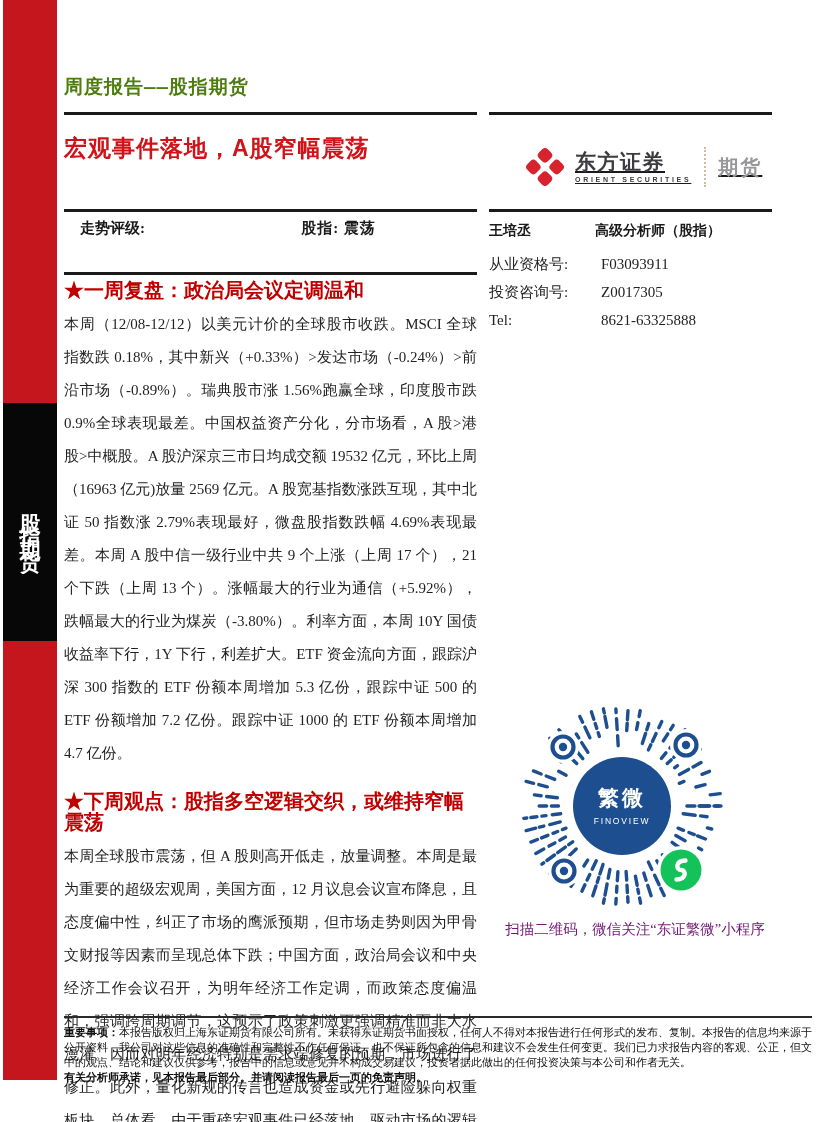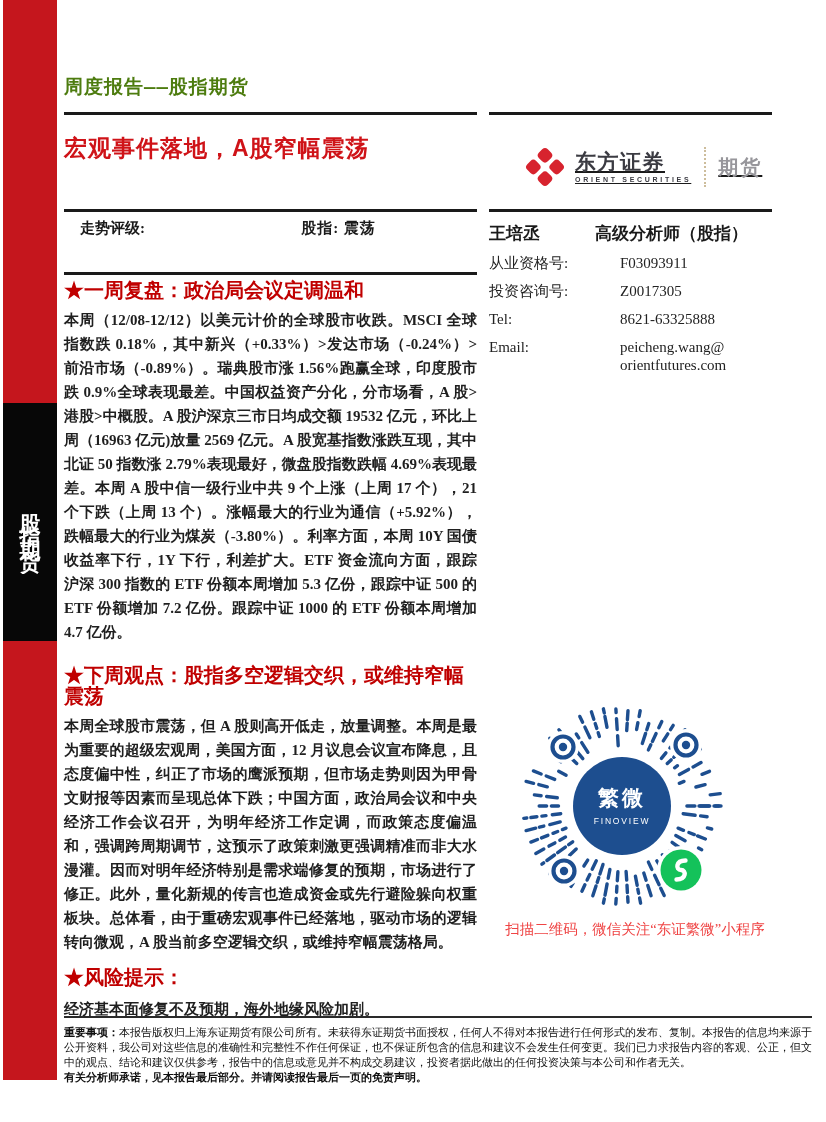--- a/index.html
+++ b/index.html
@@ -45,35 +45,35 @@
   .meta{position:absolute;left:64px;top:215px;width:413px;}
   .meta-row{display:flex;height:27px;align-items:center;font-weight:bold;font-size:15px;}
   .meta-label{padding-left:16px;width:120px;}
   .meta-value{flex:1;text-align:center;letter-spacing:1px;font-family:Liberation Serif, serif;}
 
   
   .sections{position:absolute;left:64px;top:280px;width:413px;}
   .sec-h{font-size:20px;font-weight:bold;margin:0;line-height:21px;}
   .sec-h.h2{margin-top:21px;}
   .sec-h.h3{margin-top:13px;}
-  .sec-p{font-size:15px;line-height:24px;text-align:justify;margin:7px 0 0 0;color:#1f1f1f;font-weight:bold;}
+  .sec-p{font-size:15px;line-height:33px;text-align:justify;margin:7px 0 0 0;color:#1f1f1f;}
   .sec-p.last{margin-top:9px;}
 
   
   .analyst{position:absolute;left:489px;top:222px;width:292px;font-size:15px;}
-  .a-name-row{display:flex;font-weight:bold;font-size:17px;margin-bottom:9px;}
+  .a-name-row{display:flex;font-weight:bold;font-size:14px;margin-bottom:15px;}
   .a-name{width:106px;}
-  .a-row{display:flex;margin-bottom:10px;line-height:18px;gap:19px;}
+  .a-row{display:flex;margin-bottom:10px;line-height:18px;}
   .a-label{width:112px;color:#222;}
   .a-value{flex:1;white-space:pre-line;color:#222;}
 
   
   .qr-wrap{position:absolute;left:519px;top:703px;width:206px;height:206px;}
   .qr-caption{position:absolute;left:477px;top:920px;width:316px;text-align:center;
-              font-size:14.5px;color:#ef4444;}
+              font-size:14.5px;color:#701a75;}
 
   
   .footer{position:absolute;left:64px;top:1025px;width:748px;font-size:11px;
           line-height:14.8px;text-align:justify;color:#101010;}
   .footer .b{font-weight:bold;}
   .footer .promise{font-weight:bold;margin-top:0.5px;}
 </style>
 </head>
 <body>
 
@@ -136,25 +136,20 @@
       <span class="a-label">从业资格号:</span>
       <span class="a-value">F03093911</span>
     </div>
     <div class="a-row">
       <span class="a-label">投资咨询号:</span>
       <span class="a-value">Z0017305</span>
     </div>
     <div class="a-row">
       <span class="a-label">Tel:</span>
       <span class="a-value">8621-63325888</span>
-    </div>
-    <div class="a-row">
-      <span class="a-label">Email:</span>
-      <span class="a-value">peicheng.wang@
-orientfutures.com</span>
     </div>
   </div>
 
   <div class="qr-wrap">
     <svg width="206" height="206" viewBox="0 0 206 206">
       <g id="qr-rays" stroke="#1d4e8f" stroke-width="3.4" stroke-linecap="round">
           <line x1="180.0" y1="103.0" x2="189.9" y2="103.0"></line>
           <line x1="195.0" y1="103.0" x2="199.8" y2="103.0"></line>
           <line x1="164.2" y1="110.7" x2="176.1" y2="112.2"></line>
           <line x1="181.6" y1="112.9" x2="188.1" y2="113.8"></line>

